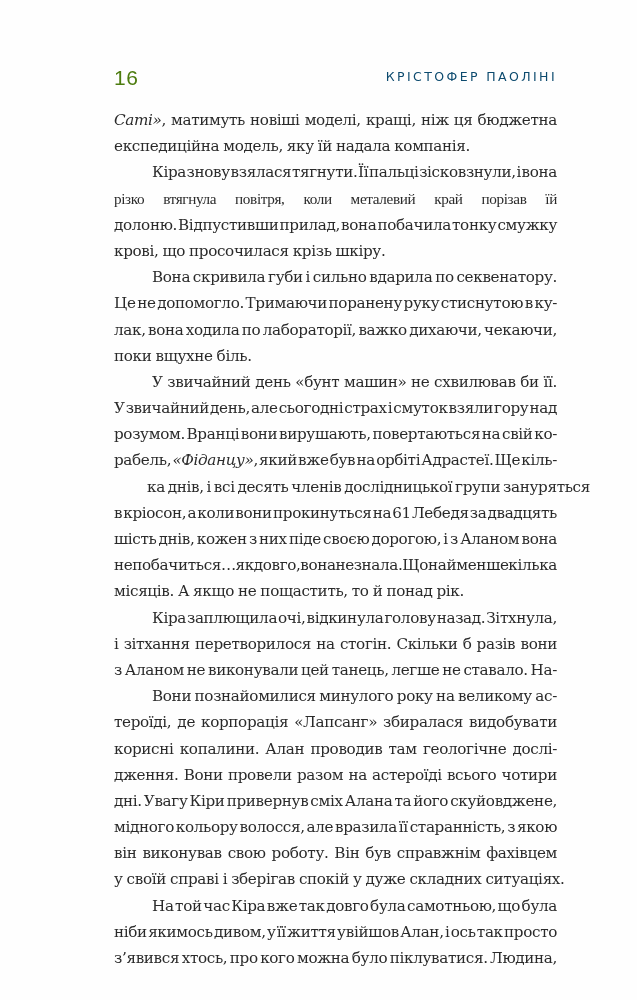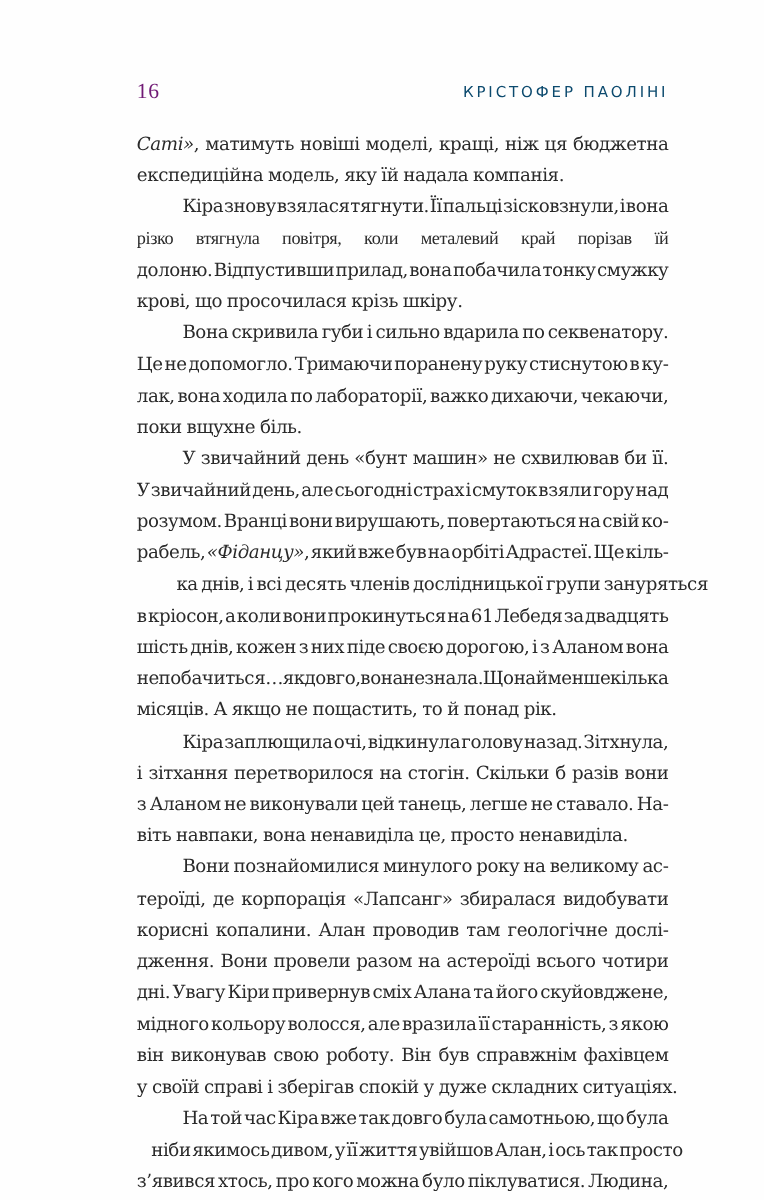--- a/index.html
+++ b/index.html
@@ -25,23 +25,23 @@
       position: absolute;
       left: 114px;
       top: 66px;
       width: 443px;
       height: 24px;
     }
     .page-number {
       position: absolute;
       left: 0;
       top: 0;
-      font-family: Liberation Serif, serif;
-      font-size: 18px;
-      color: #701a75;
+      font-family: Liberation Sans, sans-serif;
+      font-size: 21px;
+      color: #4d7c0f;
       letter-spacing: 0.5px;
     }
     .author-name {
       position: absolute;
       right: 0;
       top: 3px;
       font-family: "DejaVu Sans", sans-serif;
       font-size: 12.5px;
       letter-spacing: 2.4px;
       color: #0c4a6e;
@@ -103,28 +103,27 @@
     <span class="line" style="display: block; word-spacing: -2.81027px;">розумом. Вранці вони вирушають, повертаються на свій ко-</span>
     <span class="line" style="display: block; word-spacing: -3.30903px;"><span>рабель, </span><i>«Фіданцу»</i><span>, який вже був на орбіті Адрастеї. Ще кіль-</span></span>
     <span class="line" style="display: block; word-spacing: -1.6582px; margin-left: 33px;">ка днів, і всі десять членів дослідницької групи зануряться</span>
     <span class="line" style="display: block; word-spacing: -3.37188px;">в кріосон, а коли вони прокинуться на 61 Лебедя за двадцять</span>
     <span class="line" style="display: block; word-spacing: -2.28977px;">шість днів, кожен з них піде своєю дорогою, і з Аланом вона</span>
     <span class="line" style="display: block; word-spacing: -4.75px;">не побачиться… як довго, вона не знала. Щонайменше кілька</span>
     <span class="line last">місяців. А якщо не пощастить, то й понад рік.</span>
     <span class="line indent" style="display: block; word-spacing: -3.50781px;">Кіра заплющила очі, відкинула голову назад. Зітхнула,</span>
     <span class="line" style="display: block; word-spacing: -0.5px;">і зітхання перетворилося на стогін. Скільки б разів вони</span>
     <span class="line" style="display: block; word-spacing: -1.6684px;">з Аланом не виконували цей танець, легше не ставало. На-</span>
-    <span class="line last">віть навпаки, вона ненавиділа це, просто ненавиділа.</span>
     <span class="line indent" style="display: block; word-spacing: -1.04167px;">Вони познайомилися минулого року на великому ас-</span>
     <span class="line" style="display: block; word-spacing: -0.5px;">тероїді, де корпорація «Лапсанг» збиралася видобувати</span>
     <span class="line" style="display: block; word-spacing: -0.5px;">корисні копалини. Алан проводив там геологічне дослі-</span>
     <span class="line" style="display: block; word-spacing: -0.5px;">дження. Вони провели разом на астероїді всього чотири</span>
     <span class="line" style="display: block; word-spacing: -2.44336px;">дні. Увагу Кіри привернув сміх Алана та його скуйовджене,</span>
     <span class="line" style="display: block; word-spacing: -2.62891px;">мідного кольору волосся, але вразила її старанність, з якою</span>
     <span class="line" style="display: block; word-spacing: -0.5px;">він виконував свою роботу. Він був справжнім фахівцем</span>
     <span class="line last">у своїй справі і зберігав спокій у дуже складних ситуаціях.</span>
     <span class="line indent" style="display: block; word-spacing: -2.9625px;">На той час Кіра вже так довго була самотньою, що була</span>
-    <span class="line" style="display: block; word-spacing: -3.18892px; margin-left: 12px;">ніби якимось дивом, у її життя увійшов Алан, і ось так просто</span>
+    <span class="line" style="display: block; word-spacing: -3.18892px;">ніби якимось дивом, у її життя увійшов Алан, і ось так просто</span>
     <span class="line" style="display: block; word-spacing: -2.01339px;">з’явився хтось, про кого можна було піклуватися. Людина,</span>
 
   </div>
 
 </div>
 
 </body></html>

